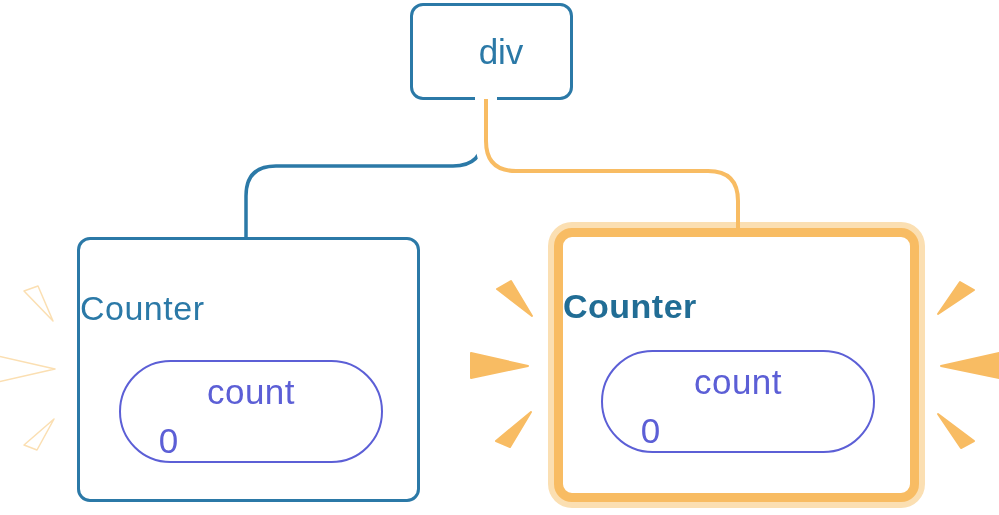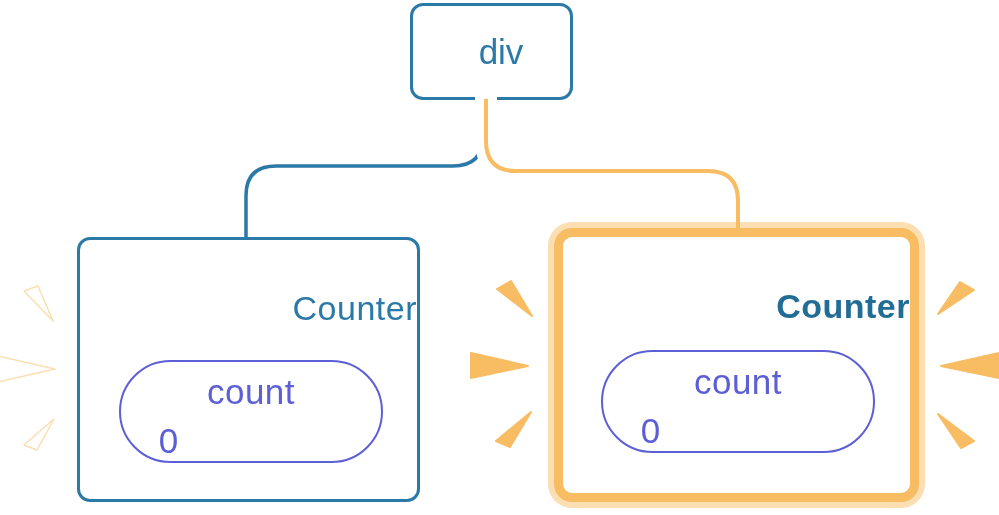--- a/index.html
+++ b/index.html
@@ -28,21 +28,21 @@
   .card-left{
     left:77px;top:237px;width:343px;height:265px;
     border:3px solid var(--blue);border-radius:13px;
   }
   .card-right{
     left:554px;top:228px;width:365px;height:274px;
     border:9px solid var(--orange);border-radius:18px;
     box-shadow:0 0 0 6px var(--cream);
   }
   .card-title{
-    position:absolute;left:0;right:0;text-align:right;
+    position:absolute;left:0;right:0;text-align:left;
     font-size:34px;letter-spacing:.5px;
   }
   .card-left .card-title{top:49px;font-weight:500;color:var(--blue);}
   .card-right .card-title{top:50px;font-weight:700;color:var(--dark-blue);}
   
   .pill{
     position:absolute;height:103px;border:2.5px solid var(--purple);
     border-radius:60px;display:flex;box-sizing:border-box;overflow:hidden;
     background:var(--white);
     flex-direction:column;

